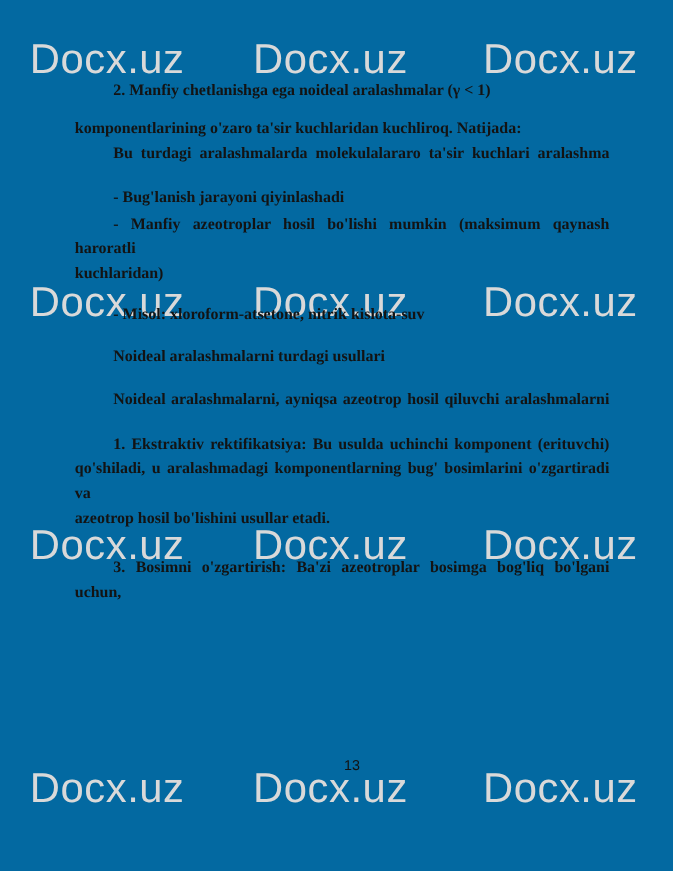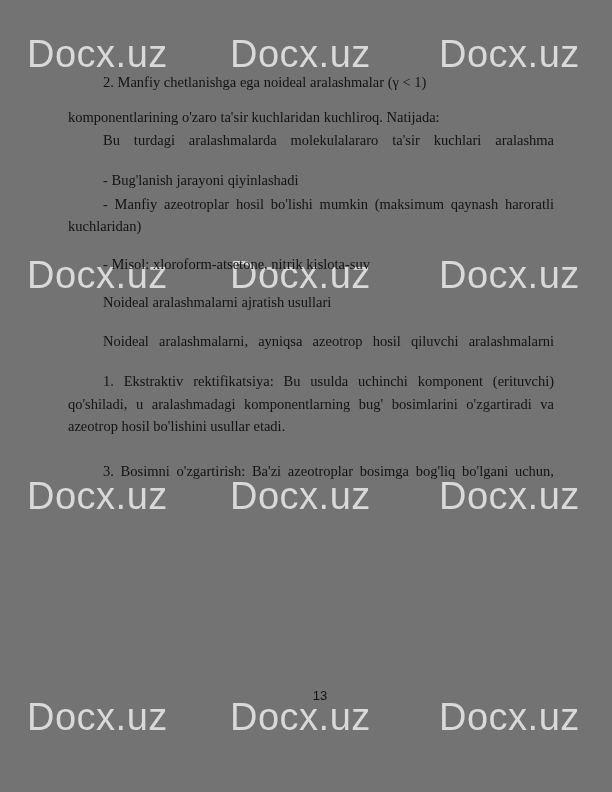--- a/index.html
+++ b/index.html
@@ -4,21 +4,21 @@
 <style>
   html, body {
     margin: 0;
     padding: 0;
     background: #ffffff;
   }
   #page {
     position: relative;
     width: 612px;
     height: 792px;
-    background: #737373;
+    background: #0369a1;
     overflow: hidden;
     font-family: "Liberation Serif", serif;
   }
   
   #watermark-layer {
     position: absolute;
     inset: 0;
     z-index: 1;
   }
   .wm {
@@ -39,20 +39,21 @@
     width: 486px;
     z-index: 2;
     font-size: 14.5px;
     line-height: 22.5px;
     color: #131313;
   }
   .para { margin: 0; }
   .line {
     text-align: justify;
     text-align-last: justify;
+    font-weight: bold;
   }
   .line.first { text-indent: 35px; }
   .line.last  { text-align-last: left; }
   
   .p0 { margin-top: 71px;   }
   .p1 { margin-top: 12.5px; }
   .p2 { margin-top: 18px;   }
   .p3 { margin-top: 1px; }
   .p4 { margin-top: 15px;   }
   .p5 { margin-top: 15.5px; }
@@ -101,21 +102,21 @@
         <div class="line first last">- Bug'lanish jarayoni qiyinlashadi</div>
       </div>
       <div class="para p3">
         <div class="line first">- Manfiy azeotroplar hosil bo'lishi mumkin (maksimum qaynash haroratli</div>
         <div class="line last">kuchlaridan)</div>
       </div>
       <div class="para p4">
         <div class="line first last">- Misol: xloroform-atsetone, nitrik kislota-suv</div>
       </div>
       <div class="para p5">
-        <div class="line first last">Noideal aralashmalarni ajratish usullari</div>
+        <div class="line first last">Noideal aralashmalarni turdagi usullari</div>
       </div>
       <div class="para p6">
         <div class="line first">Noideal aralashmalarni, ayniqsa azeotrop hosil qiluvchi aralashmalarni</div>
       </div>
       <div class="para p7">
         <div class="line first">1. Ekstraktiv rektifikatsiya: Bu usulda uchinchi komponent (erituvchi)</div>
         <div class="line">qo'shiladi, u aralashmadagi komponentlarning bug' bosimlarini o'zgartiradi va</div>
         <div class="line last">azeotrop hosil bo'lishini usullar etadi.</div>
       </div>
       <div class="para p9">

